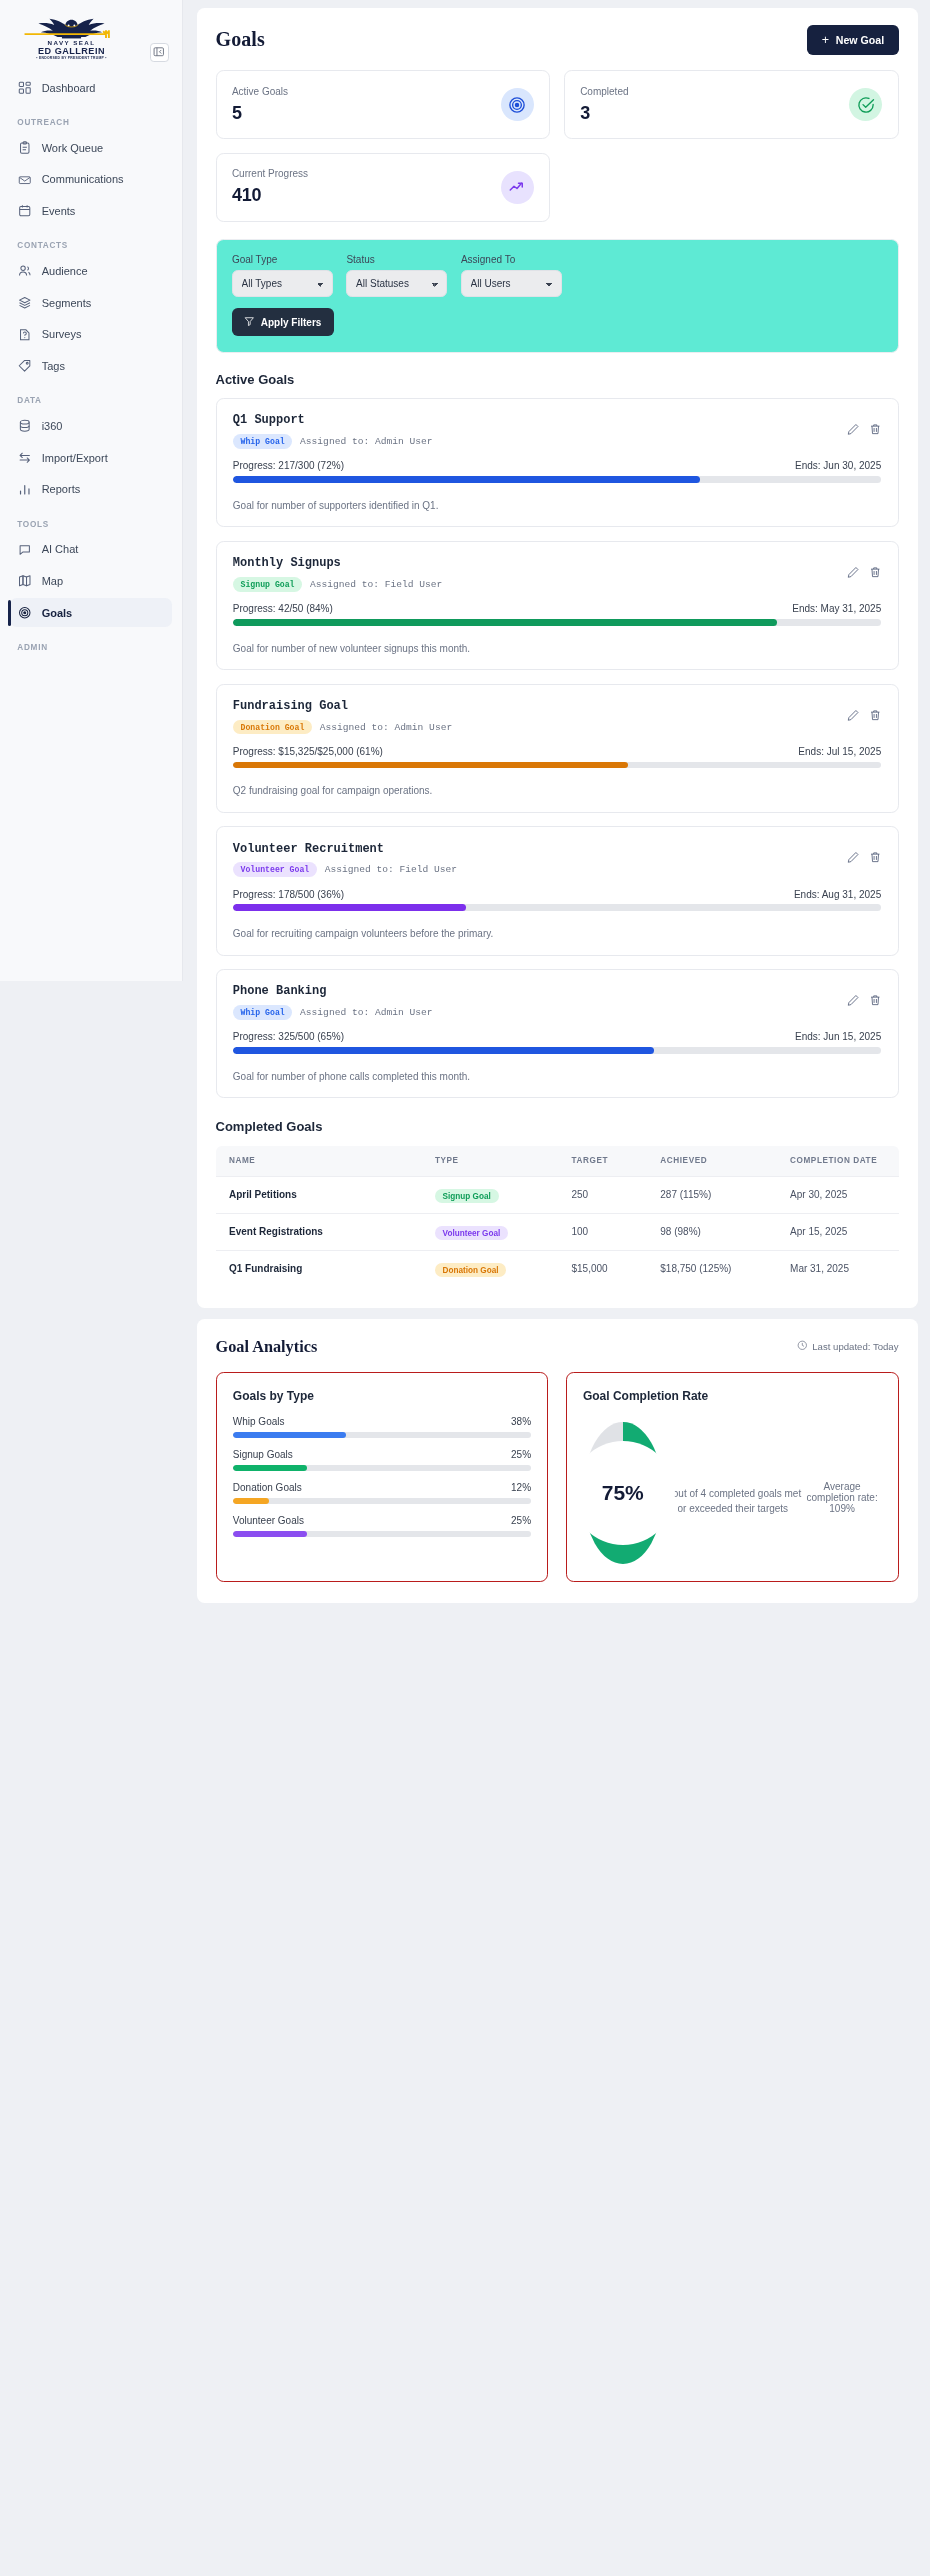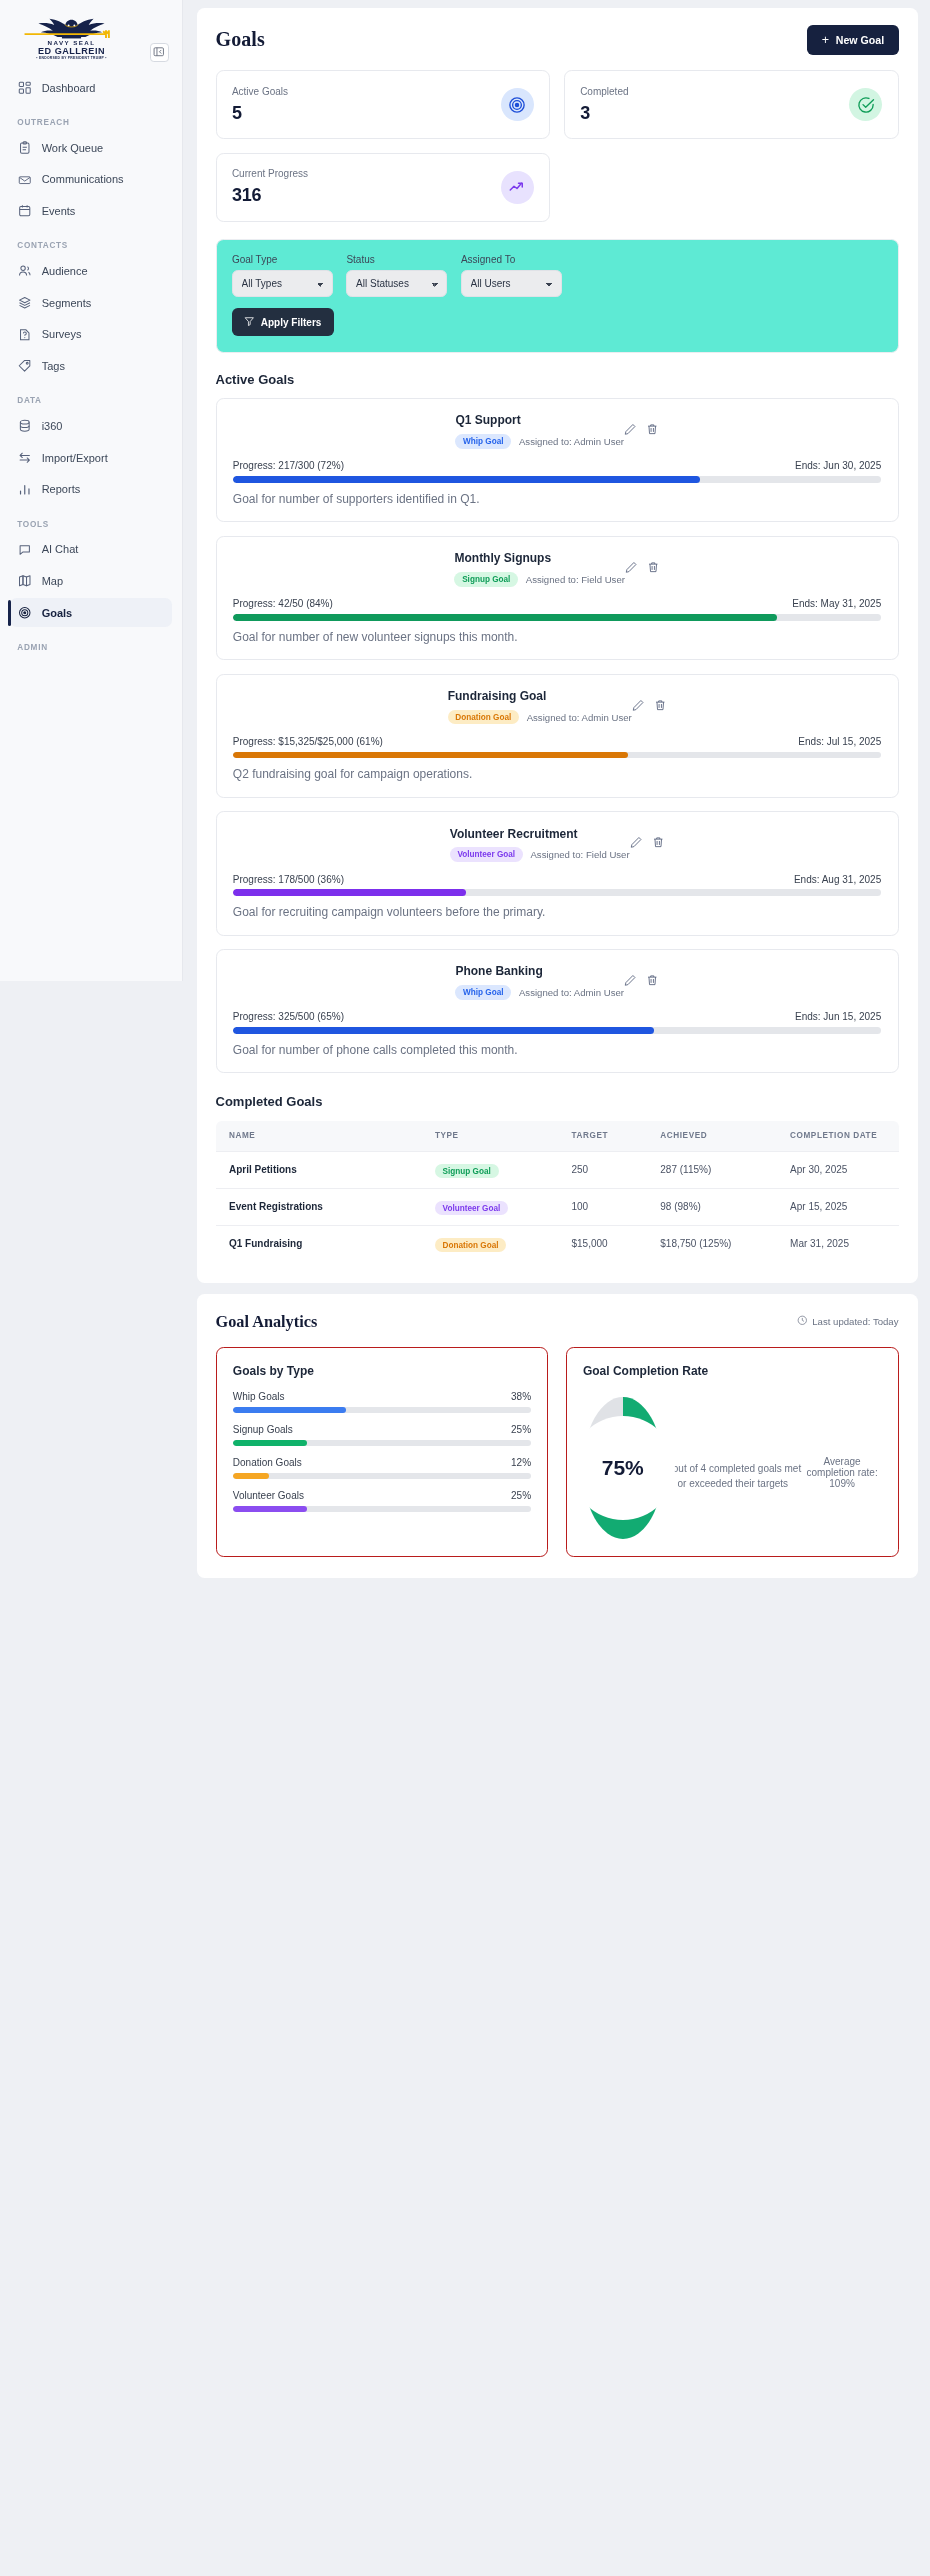--- a/index.html
+++ b/index.html
@@ -109,40 +109,40 @@
   .btn-dark svg{width:10.6px;height:10.6px;}
 
   
   .sec-title{font-size:13px;font-weight:600;color:#1c2638;margin:0 0 11.5px 0;}
 
   
   .goal-card{
     border:1px solid #e7e9ee;border-radius:7.7px;background:#fff;
     padding:14.4px 16.3px 15.4px 16.3px;margin-bottom:13.5px;
   }
-  .goal-top{display:flex;justify-content:center;align-items:flex-start;}
+  .goal-top{display:flex;justify-content:space-between;align-items:flex-start;font-family:Liberation Mono, monospace;}
   .goal-name{font-size:12px;font-weight:600;color:#1c2638;margin-bottom:6.7px;}
   .goal-meta{display:flex;align-items:center;gap:7.7px;}
   .badge{
     font-size:8.2px;font-weight:600;border-radius:8.7px;padding:2.9px 7.7px;white-space:nowrap;
   }
   .badge.whip{background:#dbe7fe;color:#2563eb;}
   .badge.signup{background:#d6f7e3;color:#0f9d58;}
   .badge.donation{background:#fdecc4;color:#d97706;}
   .badge.volunteer{background:#ebe2fe;color:#7c3aed;}
   .assigned{font-size:9.6px;color:#6b7384;}
   .goal-actions{display:flex;gap:9.6px;align-items:center;padding-top:9.6px;}
   .goal-actions .act{width:12.5px;height:12.5px;color:#55607a;}
   .goal-actions .act svg{width:12.5px;height:12.5px;display:block;}
   .prog-row{display:flex;justify-content:space-between;align-items:baseline;margin:11.5px 0 4.8px 0;}
   .prog-text{font-size:10px;color:#39414f;}
   .prog-end{font-size:10px;color:#39414f;}
   .bar{height:6.7px;border-radius:3.8px;background:#e4e6ea;overflow:hidden;}
   .bar > span{display:block;height:100%;border-radius:3.8px;}
-  .goal-desc{font-size:12px;color:#6b7384;margin-top:9px;}
+  .goal-desc{font-size:10px;color:#6b7384;margin-top:17px;}
 
   
   table{width:100%;border-collapse:collapse;}
   thead th{
     background:#f7f8fa;text-align:left;
     font-size:8.2px;letter-spacing:.07em;color:#70798c;font-weight:600;
     padding:10.6px 7.7px;text-transform:uppercase;
   }
   thead th:first-child{padding-left:13.5px;border-radius:5.8px 0 0 0;}
   thead th:last-child{padding-right:13.5px;border-radius:0 5.8px 0 0;}
@@ -398,21 +398,21 @@
           <div class="stat-ico" style="background:#d2f5e2;color:#0f9d58">
             <svg viewBox="0 0 24 24" fill="none" stroke="currentColor" stroke-width="1.8" stroke-linecap="round" stroke-linejoin="round">
                 <path d="M21.5 11.2v.8a9.5 9.5 0 1 1-5.6-8.7"></path>
                 <path d="m8 11.5 3.6 3.6L22 5"></path>
               </svg>
           </div>
         </div>
         <div class="stat">
           <div>
             <div class="stat-label">Current Progress</div>
-            <div class="stat-value">316</div>
+            <div class="stat-value">410</div>
           </div>
           <div class="stat-ico" style="background:#e8e2fe;color:#7c3aed">
             <svg viewBox="0 0 24 24" fill="none" stroke="currentColor" stroke-width="2" stroke-linecap="round" stroke-linejoin="round">
                 <path d="m3 16 5-5 4 3 6-7"></path>
                 <path d="M14 7h5v5"></path>
               </svg>
           </div>
         </div>
       </div>
 

